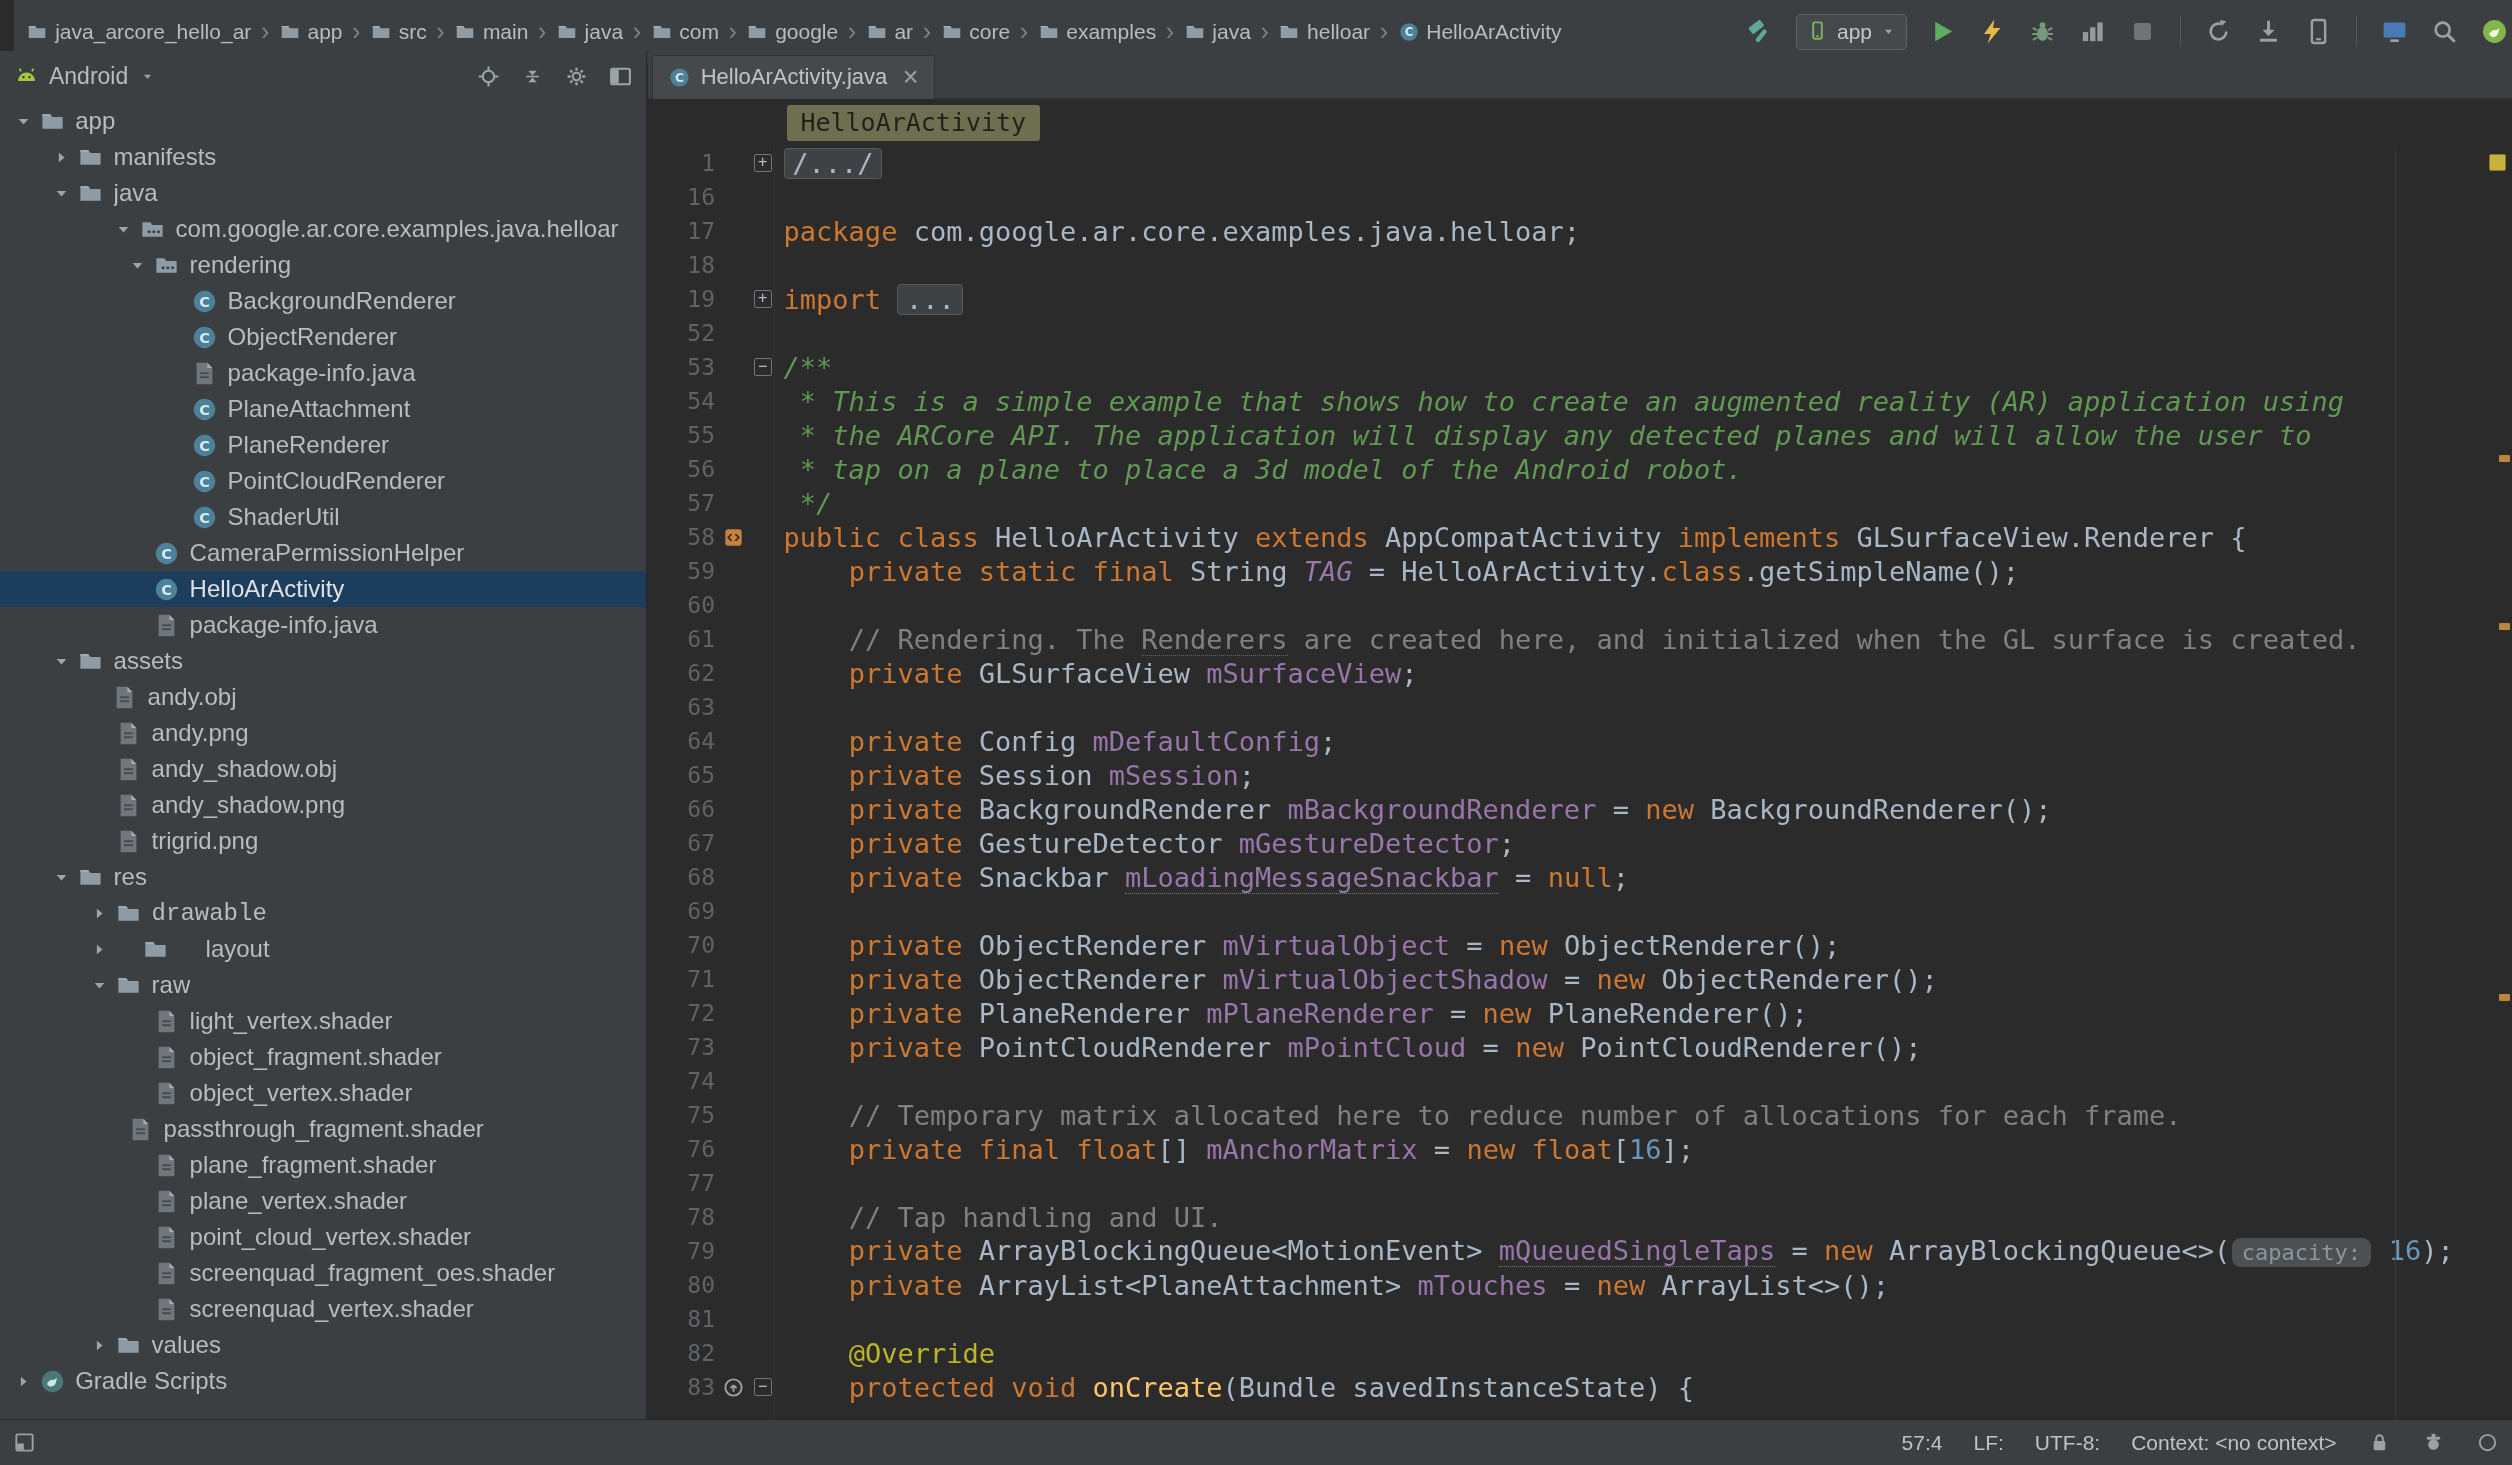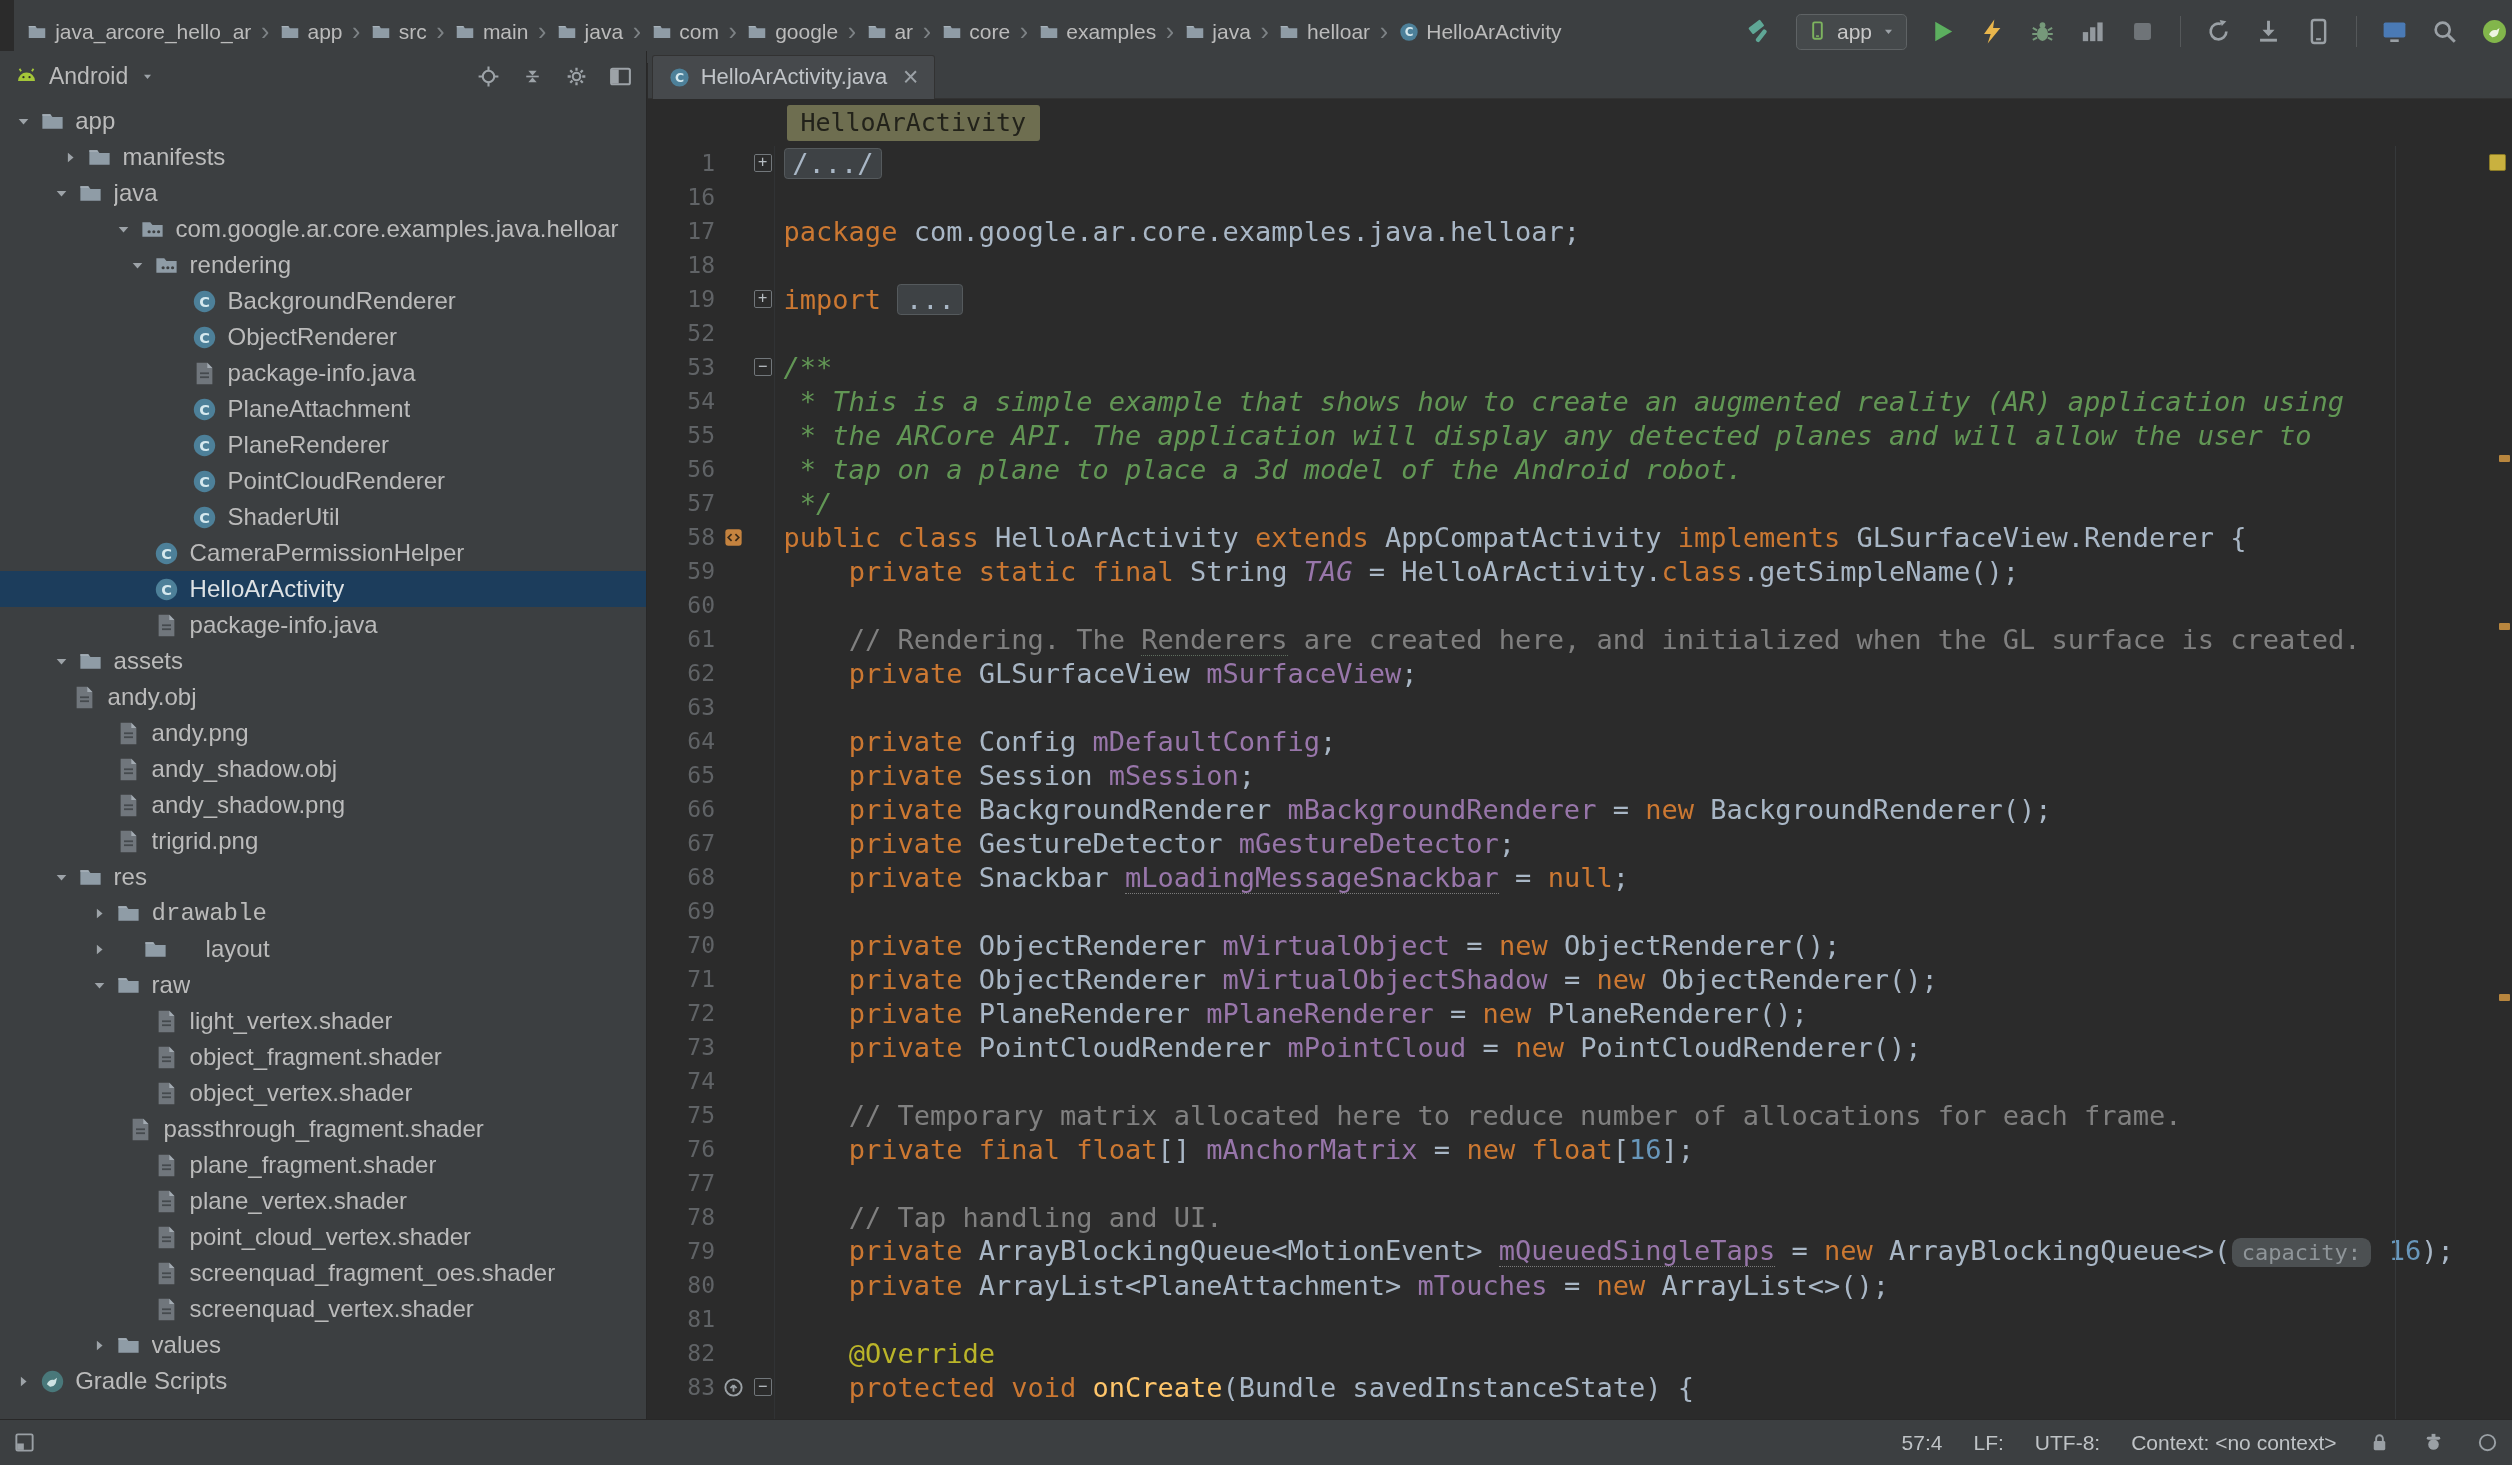--- a/index.html
+++ b/index.html
@@ -361,21 +361,21 @@
             </svg>
           </span>
           <span class="icon tree-icon">
             <svg viewBox="0 0 24 24">
               <path fill="#8f9ca6" d="M3 5.5h7l2 2.5h9v10.5H3z"></path>
               <path fill="#a8b2ba" d="M3 5.5h7l1 1.4H3z"></path>
             </svg>
           </span>
           <span class="tree-label">app</span>
         </div>
-        <div class="tree-row" style="padding-left: 46px; margin-left: 9px;">
+        <div class="tree-row" style="padding-left: 46px;">
           <span class="chev">
             <svg viewBox="0 0 24 24">
               <path d="M9 6.5v11L15.5 12z" fill="#9da3a8"></path>
             </svg>
           </span>
           <span class="icon tree-icon">
             <svg viewBox="0 0 24 24">
               <path fill="#8f9ca6" d="M3 5.5h7l2 2.5h9v10.5H3z"></path>
               <path fill="#a8b2ba" d="M3 5.5h7l1 1.4H3z"></path>
             </svg>
@@ -539,21 +539,21 @@
             </svg>
           </span>
           <span class="icon tree-icon">
             <svg viewBox="0 0 24 24">
               <path fill="#8f9ca6" d="M3 5.5h7l2 2.5h9v10.5H3z"></path>
               <path fill="#a8b2ba" d="M3 5.5h7l1 1.4H3z"></path>
             </svg>
           </span>
           <span class="tree-label">assets</span>
         </div>
-        <div class="tree-row" style="padding-left: 40px; text-align: center;">
+        <div class="tree-row" style="padding-left: 80px; text-align: center;">
           <span class="chev"></span>
           <span class="icon tree-icon">
             <svg viewBox="0 0 24 24">
               <path fill="#70767c" d="M5 2.5h9.5L19 7v14.5H5z"></path>
               <path fill="#a3abb2" d="M14.5 2.5L19 7h-4.5z"></path>
               <rect x="8" y="11" width="8" height="1.6" fill="#454a4e"></rect>
               <rect x="8" y="14.5" width="8" height="1.6" fill="#454a4e"></rect>
             </svg>
           </span>
           <span class="tree-label">andy.obj</span>

